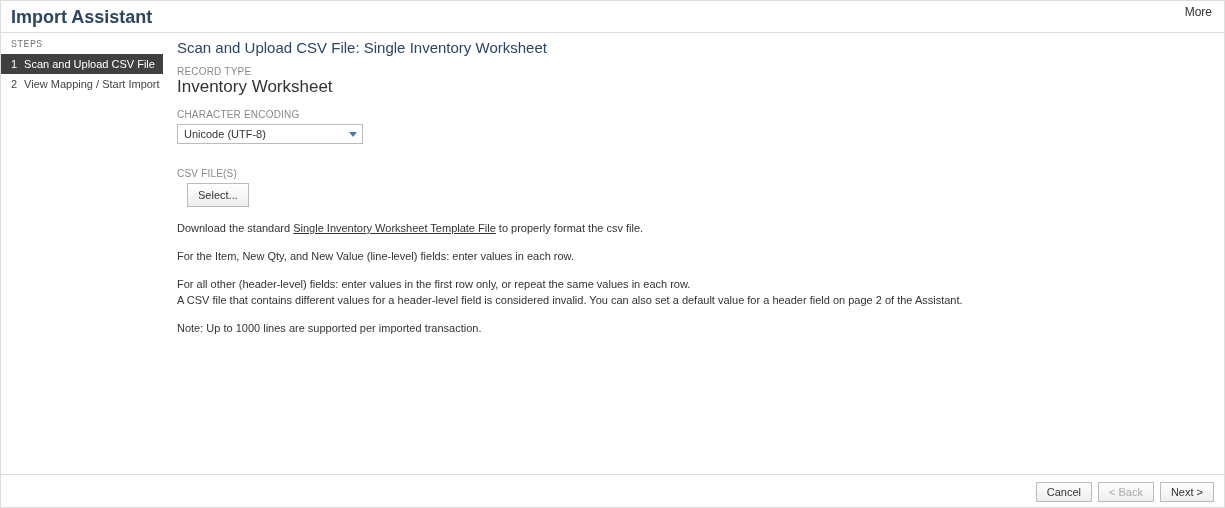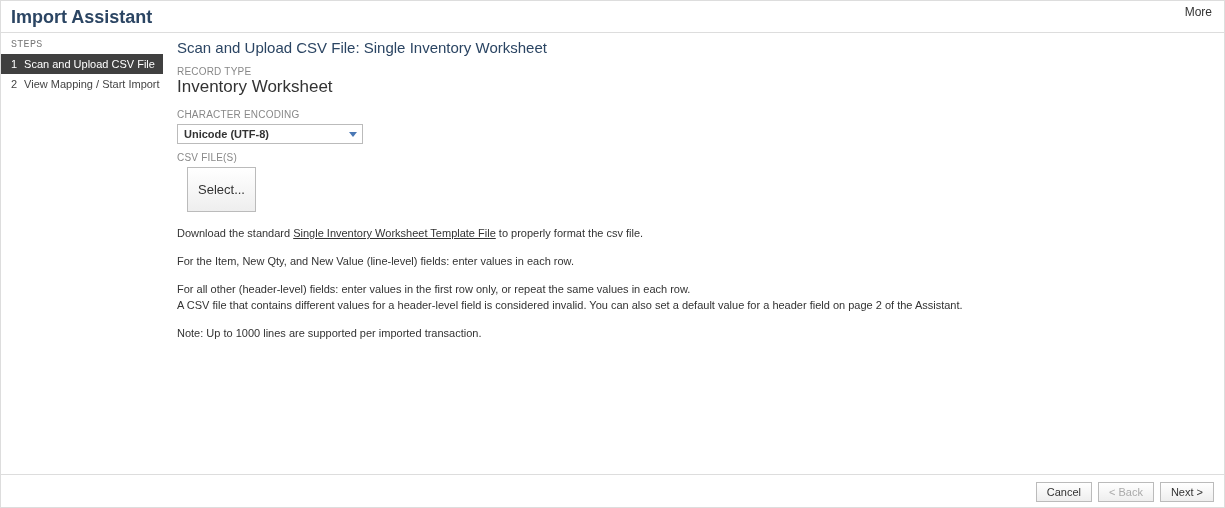--- a/index.html
+++ b/index.html
@@ -81,22 +81,21 @@
     letter-spacing: 0.2px;
     margin-top: 6px;
   }
   .field-value {
     font-size: 17px;
     color: #333;
     margin-bottom: 12px;
   }
   .encoding-wrap {
     margin-top: 4px;
-    margin-bottom: 8px;
-    font-weight: bold;
+    margin-bottom: 24px;
   }
   .select-box {
     width: 186px;
     border: 1px solid #bbb;
     background: #fff;
     height: 20px;
     line-height: 18px;
     padding: 0 18px 0 6px;
     font-size: 11px;
     color: #333;
@@ -115,22 +114,22 @@
     border-top: 5px solid #4a78b5;
   }
   .file-select {
     margin-top: 4px;
     margin-left: 10px;
     margin-bottom: 14px;
   }
   .file-btn {
     border: 1px solid #bbb;
     background: linear-gradient(#fff, #eee);
-    padding: 14px 10px;
-    font-size: 13px;
+    padding: 5px 10px;
+    font-size: 11px;
     color: #333;
     cursor: pointer;
     text-align: center;
   }
   .para {
     font-size: 11px;
     color: #333;
     line-height: 1.45;
     margin-bottom: 12px;
   }

